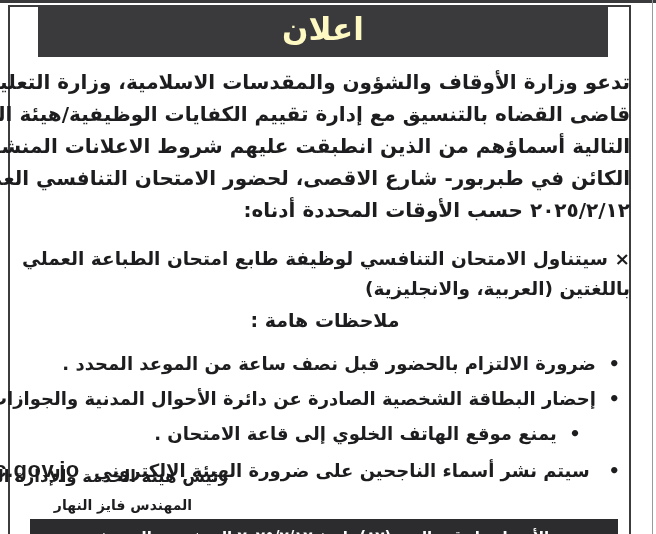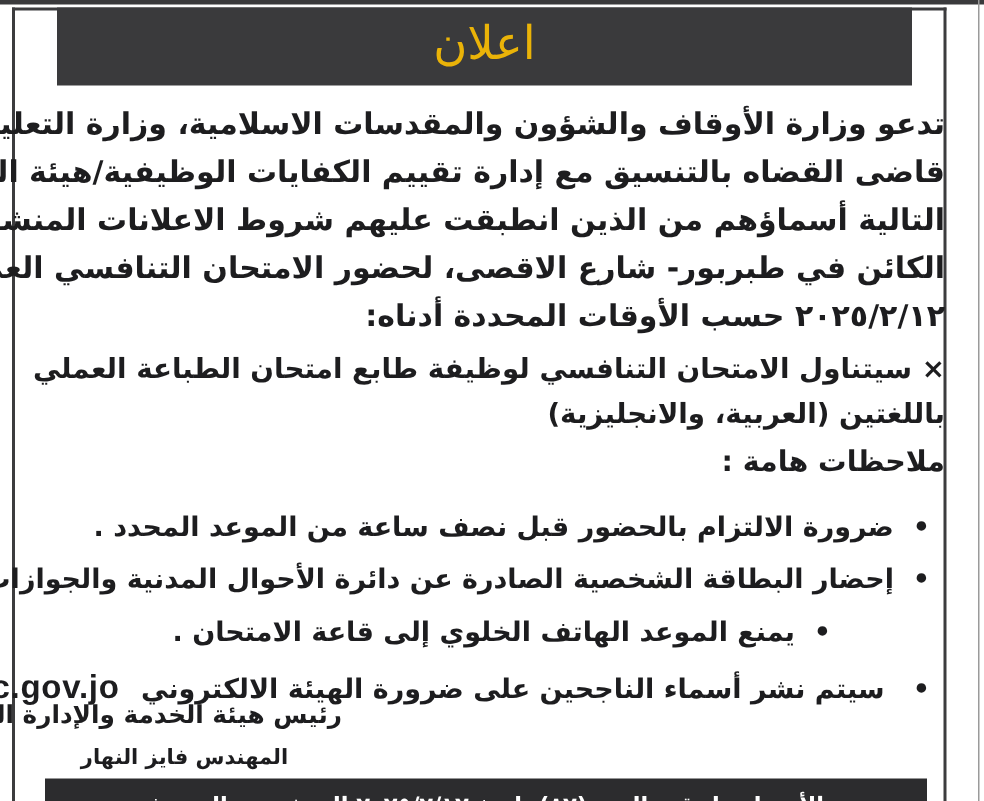--- a/index.html
+++ b/index.html
@@ -16,41 +16,41 @@
   
   .frame{
     position:absolute;left:8px;top:5px;width:623px;height:540px;
     border:2px solid #3c3c3e;border-bottom:none;background:#ffffff;box-sizing:border-box;
   }
   .header-bar{
     position:absolute;left:38px;top:5px;width:570px;height:52px;
     background:#3a3a3c;display:flex;align-items:center;justify-content:center;
   }
   .header-bar .title{
-    color:#eab308;font-size:31px;font-weight:normal;letter-spacing:1px;line-height:1;
+    color:#fef9c3;font-size:31px;font-weight:bold;letter-spacing:1px;line-height:1;
     padding-bottom:4px;
   }
   .content{
     position:absolute;left:20px;top:66px;width:610px;direction:rtl;
     font-weight:bold;
   }
   .intro .line{
     font-size:20px;line-height:32px;white-space:nowrap;
     text-align:justify;text-align-last:justify;
   }
   .intro .line.last{text-align-last:right;white-space:normal;}
   .exam-note{
-    margin-top:6px;font-size:18.5px;line-height:30px;text-align:right;
+    margin-top:18px;font-size:18.5px;line-height:30px;text-align:right;
   }
   .notes-heading{
-    margin-top:2px;font-size:19px;line-height:28px;text-align:right;
+    margin-top:2px;font-size:19px;line-height:28px;text-align:center;
   }
   .notes{margin-top:12px;padding:0 10px 0 95px;}
   .note-item{
-    font-size:18px;line-height:35px;text-align:left;white-space:nowrap;
+    font-size:18px;line-height:35px;text-align:center;white-space:nowrap;
   }
   .note-item::before{content:"\2022\00A0\00A0";}
   .note-item .url{
     font-size:22px;letter-spacing:0.5px;margin-inline-start:8px;
     font-family:"Liberation Sans","DejaVu Sans",sans-serif;
   }
   .note-item.web{line-height:38px;}
   .signature{
     position:absolute;left:18px;top:464px;width:210px;direction:rtl;
     font-weight:bold;text-align:center;
@@ -88,21 +88,21 @@
     <div class="line last">٢٠٢٥/٢/١٢ حسب الأوقات المحددة أدناه:</div>
   </div>
 
   <div class="exam-note">× سيتناول الامتحان التنافسي لوظيفة طابع امتحان الطباعة العملي باللغتين (العربية، والانجليزية)</div>
 
   <div class="notes-heading">ملاحظات هامة :</div>
 
   <div class="notes">
     <div class="note-item">ضرورة الالتزام بالحضور قبل نصف ساعة من الموعد المحدد .</div>
     <div class="note-item">إحضار البطاقة الشخصية الصادرة عن دائرة الأحوال المدنية والجوازات سارية المفعول .</div>
-    <div class="note-item">يمنع الموعد الهاتف الخلوي إلى قاعة الامتحان .</div>
+    <div class="note-item">يمنع موقع الهاتف الخلوي إلى قاعة الامتحان .</div>
     <div class="note-item web">
       <span>سيتم نشر أسماء الناجحين على ضرورة الهيئة الالكتروني</span>
       <span class="url">www.spac.gov.jo</span>
     </div>
   </div>
 
 </div>
 
 <div class="signature">
   <div class="sig-title">رئيس هيئة الخدمة والإدارة العامة</div>

